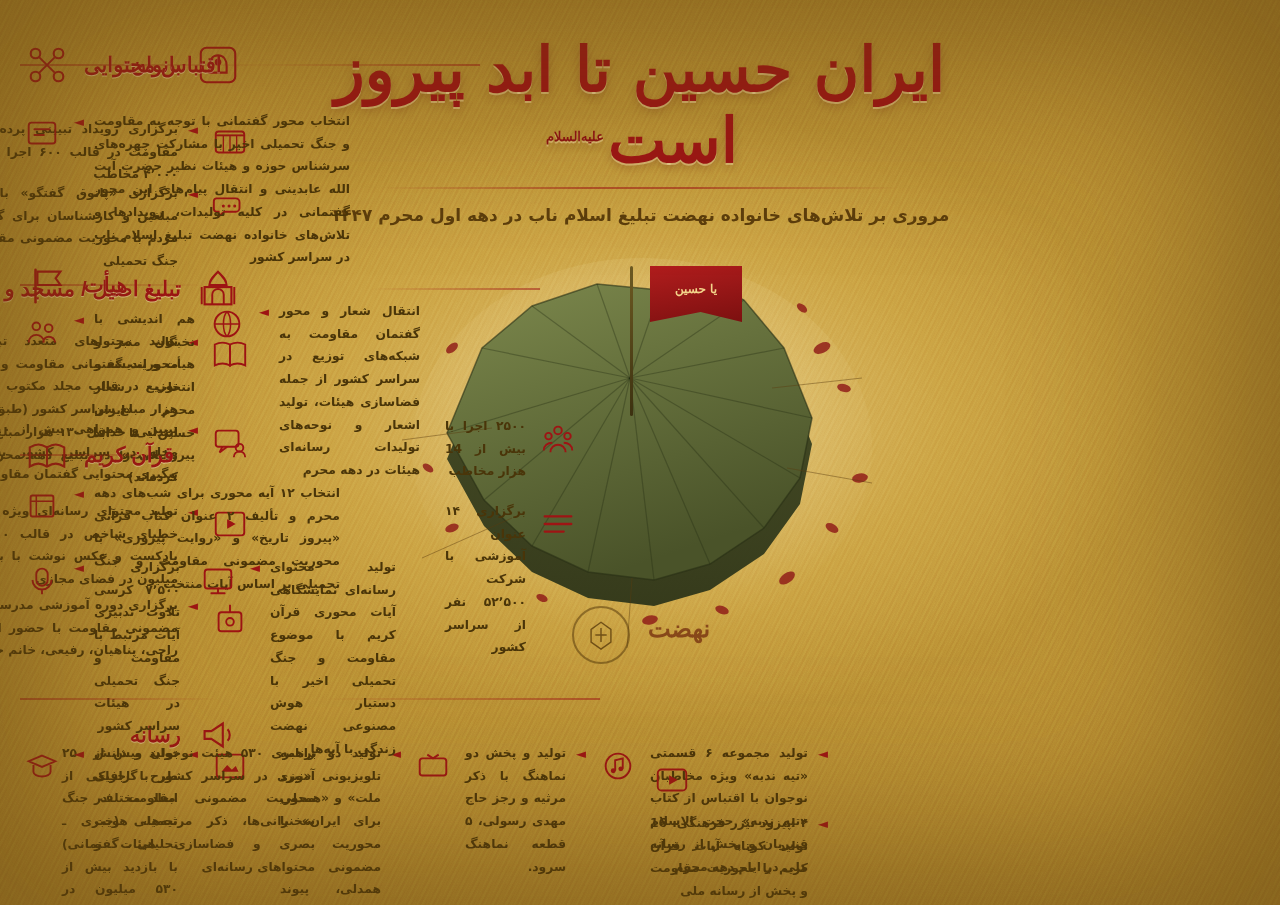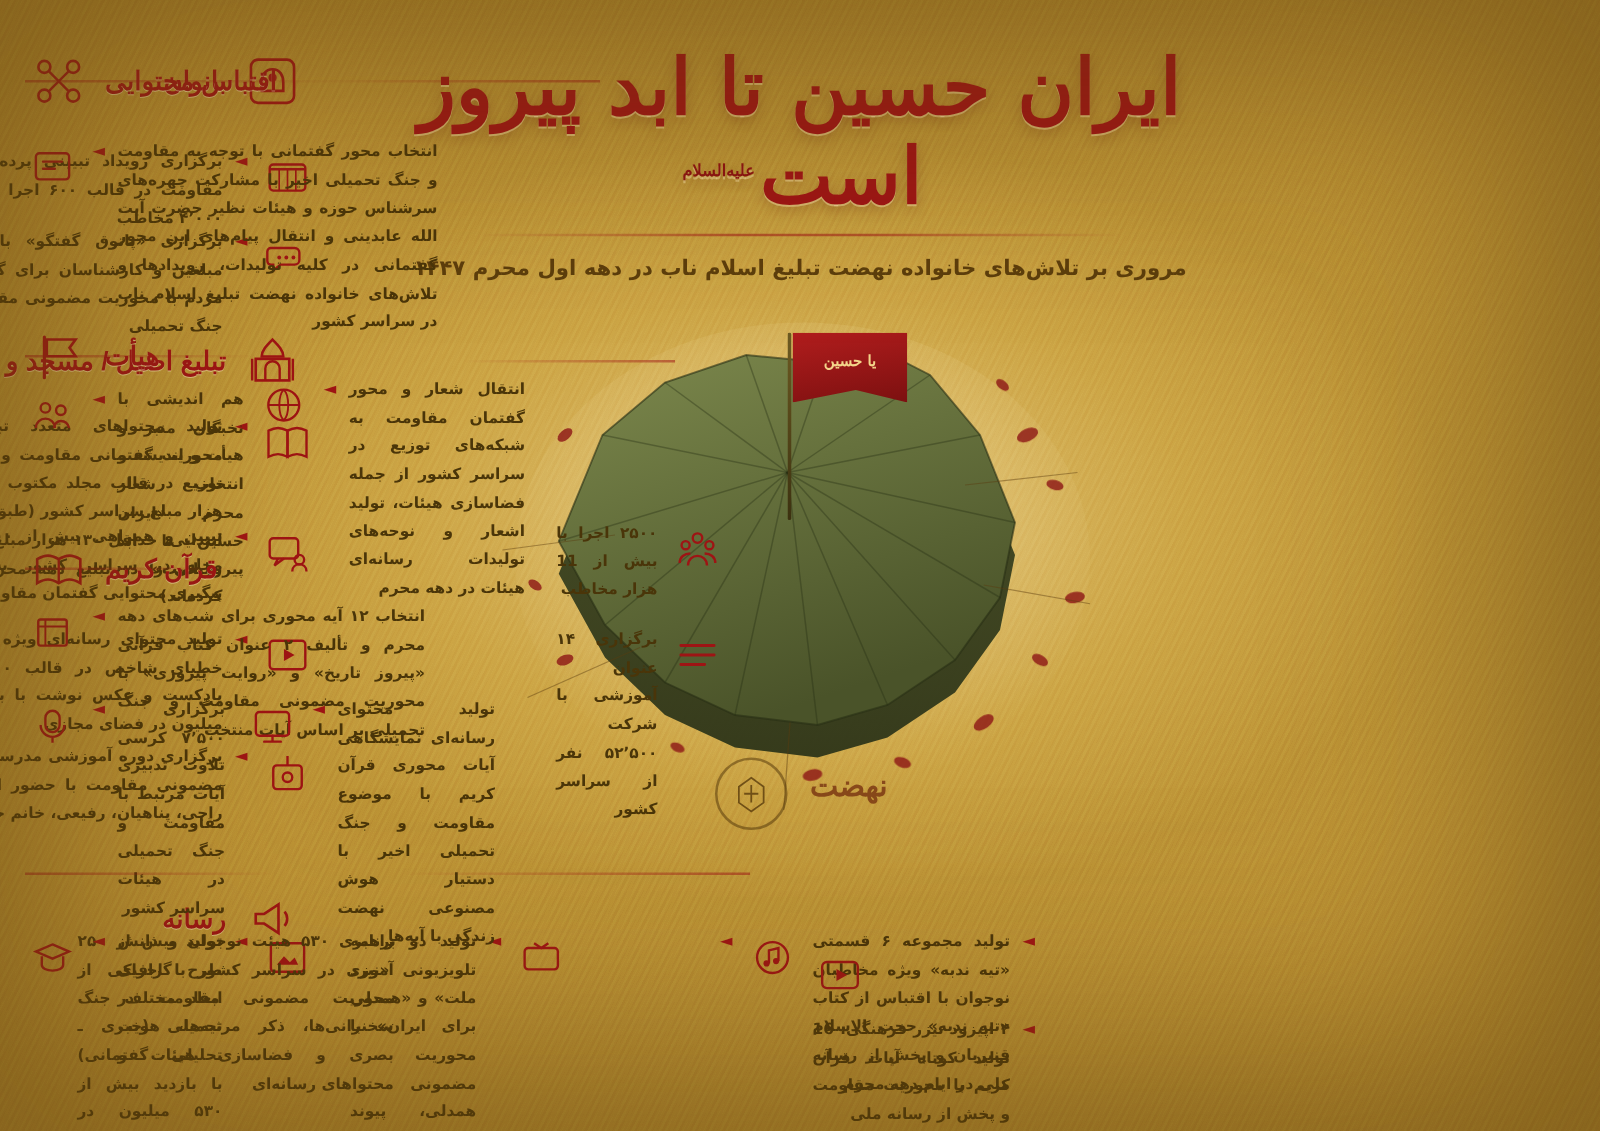--- a/index.html
+++ b/index.html
@@ -112,21 +112,21 @@
   #map-area {
     position: absolute;
     left: 392px; top: 228px; width: 500px; height: 430px;
   }
   .flag-pole {
     position: absolute; left: 238px; top: 38px; width: 3px; height: 150px;
     background: linear-gradient(180deg,#6d5a22,#3c3110);
     border-radius: 2px;
   }
   .flag {
-    position: absolute; left: 242px; top: 38px; width: 92px; height: 56px;
+    position: absolute; left: 258px; top: 38px; width: 92px; height: 56px;
     background: linear-gradient(170deg,#b11d1d,#7c1010);
     clip-path: polygon(0 0, 100% 0, 100% 100%, 55% 82%, 0 100%);
     box-shadow: 0 4px 10px rgba(60,10,10,.35);
     display: flex; align-items: center; justify-content: center;
   }
   .flag span {
     font-size: 12px; color: #f3d48a; font-weight: 700; direction: rtl;
     font-family: "DejaVu Serif","Liberation Serif",serif;
     padding-bottom: 10px;
   }
@@ -336,21 +336,21 @@
 
   <div class="item" style="top:415px; right:700px; width:135px;">
     <div class="item-icon">
       <svg viewBox="0 0 40 40">
           <circle cx="20" cy="11" r="4" fill="none" stroke="#9e1414" stroke-width="2"></circle>
           <circle cx="10" cy="17" r="3.4" fill="none" stroke="#9e1414" stroke-width="2"></circle>
           <circle cx="30" cy="17" r="3.4" fill="none" stroke="#9e1414" stroke-width="2"></circle>
           <path d="M5 32c0-5 4-8 9-8M35 32c0-5-4-8-9-8M12 34c0-5 4-8 8-8s8 3 8 8" fill="none" stroke="#9e1414" stroke-width="2"></path>
         </svg>
     </div>
-    <div class="txt">۲۵۰۰ اجرا با بیش از 11 هزار مخاطب</div>
+    <div class="txt">۲۵۰۰ اجرا با بیش از 14 هزار مخاطب</div>
   </div>
 
   <div class="item" style="top:500px; right:700px; width:135px;">
     <div class="item-icon">
       <svg viewBox="0 0 40 40">
           <path d="M6 12h28M6 20h28M6 28h20" stroke="#9e1414" stroke-width="2.4" stroke-linecap="round"></path>
         </svg>
     </div>
     <div class="txt">برگزاری ۱۴ عنوان آموزشی با شرکت ۵۲٬۵۰۰ نفر از سراسر کشور</div>
   </div>
@@ -391,20 +391,21 @@
   <div class="item" style="top:742px; right:640px; width:175px;">
     <div class="item-icon">
       <svg viewBox="0 0 40 40">
           <circle cx="20" cy="20" r="13" fill="none" stroke="#9e1414" stroke-width="2"></circle>
           <path d="M17 25V14l8-2v11" fill="none" stroke="#9e1414" stroke-width="2"></path>
           <circle cx="15" cy="25" r="2.6" fill="#9e1414"></circle>
           <circle cx="23" cy="23" r="2.6" fill="#9e1414"></circle>
         </svg>
     </div>
     <div class="bullet">◄</div>
+    <div class="txt">تولید و پخش دو نماهنگ با ذکر مرثیه و رجز حاج مهدی رسولی، ۵ قطعه نماهنگ سرود.</div>
   </div>
 
   <div class="item" style="top:742px; right:452px; width:178px;">
     <div class="bullet">◄</div>
     <div class="txt">تولید مجموعه ۶ قسمتی «تیه ندبه» ویژه مخاطبان نوجوان با اقتباس از کتاب «تیه ندبه» حجت الاسلام قنبریان و پخش از رسانه ملی در ایام دهه محرم</div>
   </div>
 
   <div class="item" style="top:812px; right:452px; width:178px;">
     <div class="bullet">◄</div>
     <div class="txt">۴ اپیزود تیزر فرهنگی، 16 تولید کوتاه آیات قرآن کریم با محوریت مقاومت و پخش از رسانه ملی</div>

